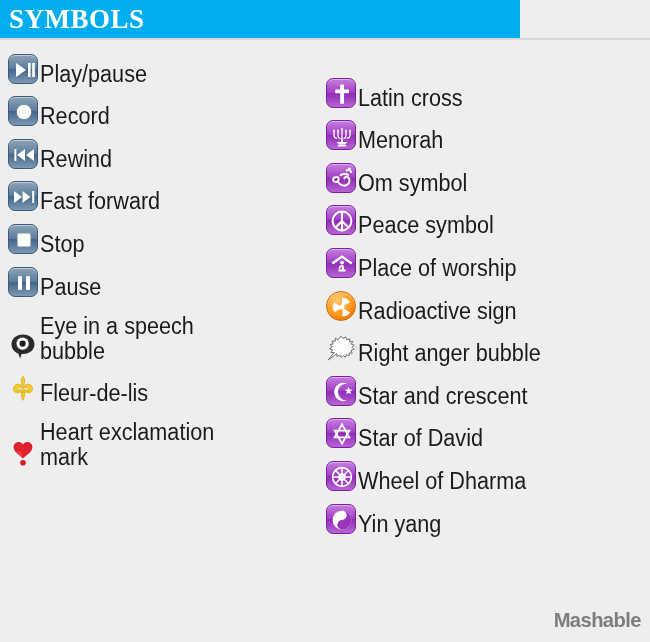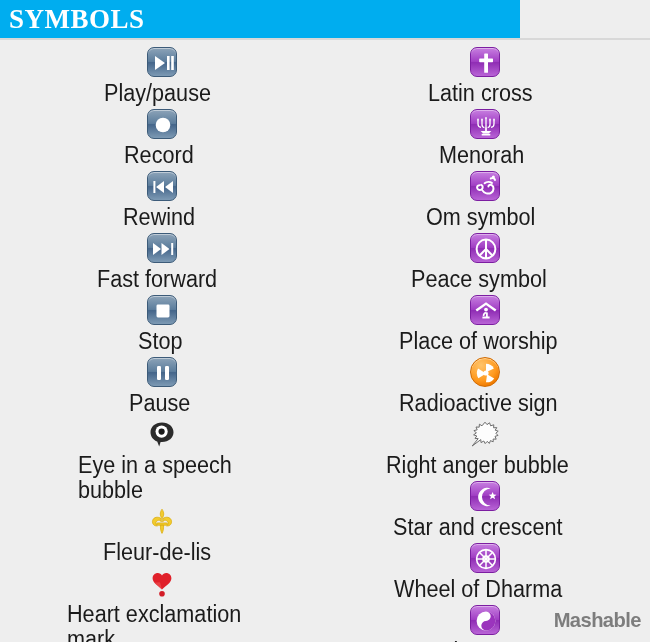--- a/index.html
+++ b/index.html
@@ -35,27 +35,26 @@
     width: 650px; height: 2px;
     background: #d8d8d8;
   }
 
   
   .col {
     position: absolute;
     top: 44px;
   }
   .col-left  { left: 6px;   width: 312px; }
-  .col-right { left: 324px; width: 322px; }
+  .col-right { left: 324px; width: 322px; margin-top: 24px; }
 
   .row {
     display: flex;
-    align-items: center;
+    align-items: flex-end;
     min-height: 42.6px;
-    flex-direction: column;
   }
   .row-tall { min-height: 64px; }
 
   .icon-slot {
     flex: 0 0 34px;
     width: 34px; height: 36px;
     display: flex;
     align-items: flex-start;
     justify-content: center;
     padding-top: 3px;
@@ -352,20 +351,33 @@
               <polygon points="21.6,10 22.7,12.6 25.5,12.8 23.3,14.6 24.1,17.3 21.6,15.8 19.1,17.3 19.9,14.6 17.7,12.8 20.5,12.6" fill="#ffffff"></polygon>
             </svg>
           </div>
         </div>
         <div class="label">Star and crescent</div>
       </div>
       <div class="row">
         <div class="icon-slot">
           <div class="tile purple">
             <svg width="30" height="30" viewBox="0 0 30 30">
+              <g fill="none" stroke="#ffffff" stroke-width="1.8">
+                <polygon points="15,5.4 22.3,18.4 7.7,18.4"></polygon>
+                <polygon points="15,24.6 7.7,11.6 22.3,11.6"></polygon>
+              </g>
+            </svg>
+          </div>
+        </div>
+        <div class="label">Star of David</div>
+      </div>
+      <div class="row">
+        <div class="icon-slot">
+          <div class="tile purple">
+            <svg width="30" height="30" viewBox="0 0 30 30">
               <g fill="none" stroke="#ffffff" stroke-width="1.6">
                 <circle cx="15" cy="15" r="9.4"></circle>
                 <circle cx="15" cy="15" r="3"></circle>
                 <g stroke-width="1.5">
                   <line x1="15" y1="5.6" x2="15" y2="24.4"></line>
                   <line x1="5.6" y1="15" x2="24.4" y2="15"></line>
                   <line x1="8.3" y1="8.3" x2="21.7" y2="21.7"></line>
                   <line x1="8.3" y1="21.7" x2="21.7" y2="8.3"></line>
                 </g>
               </g>

